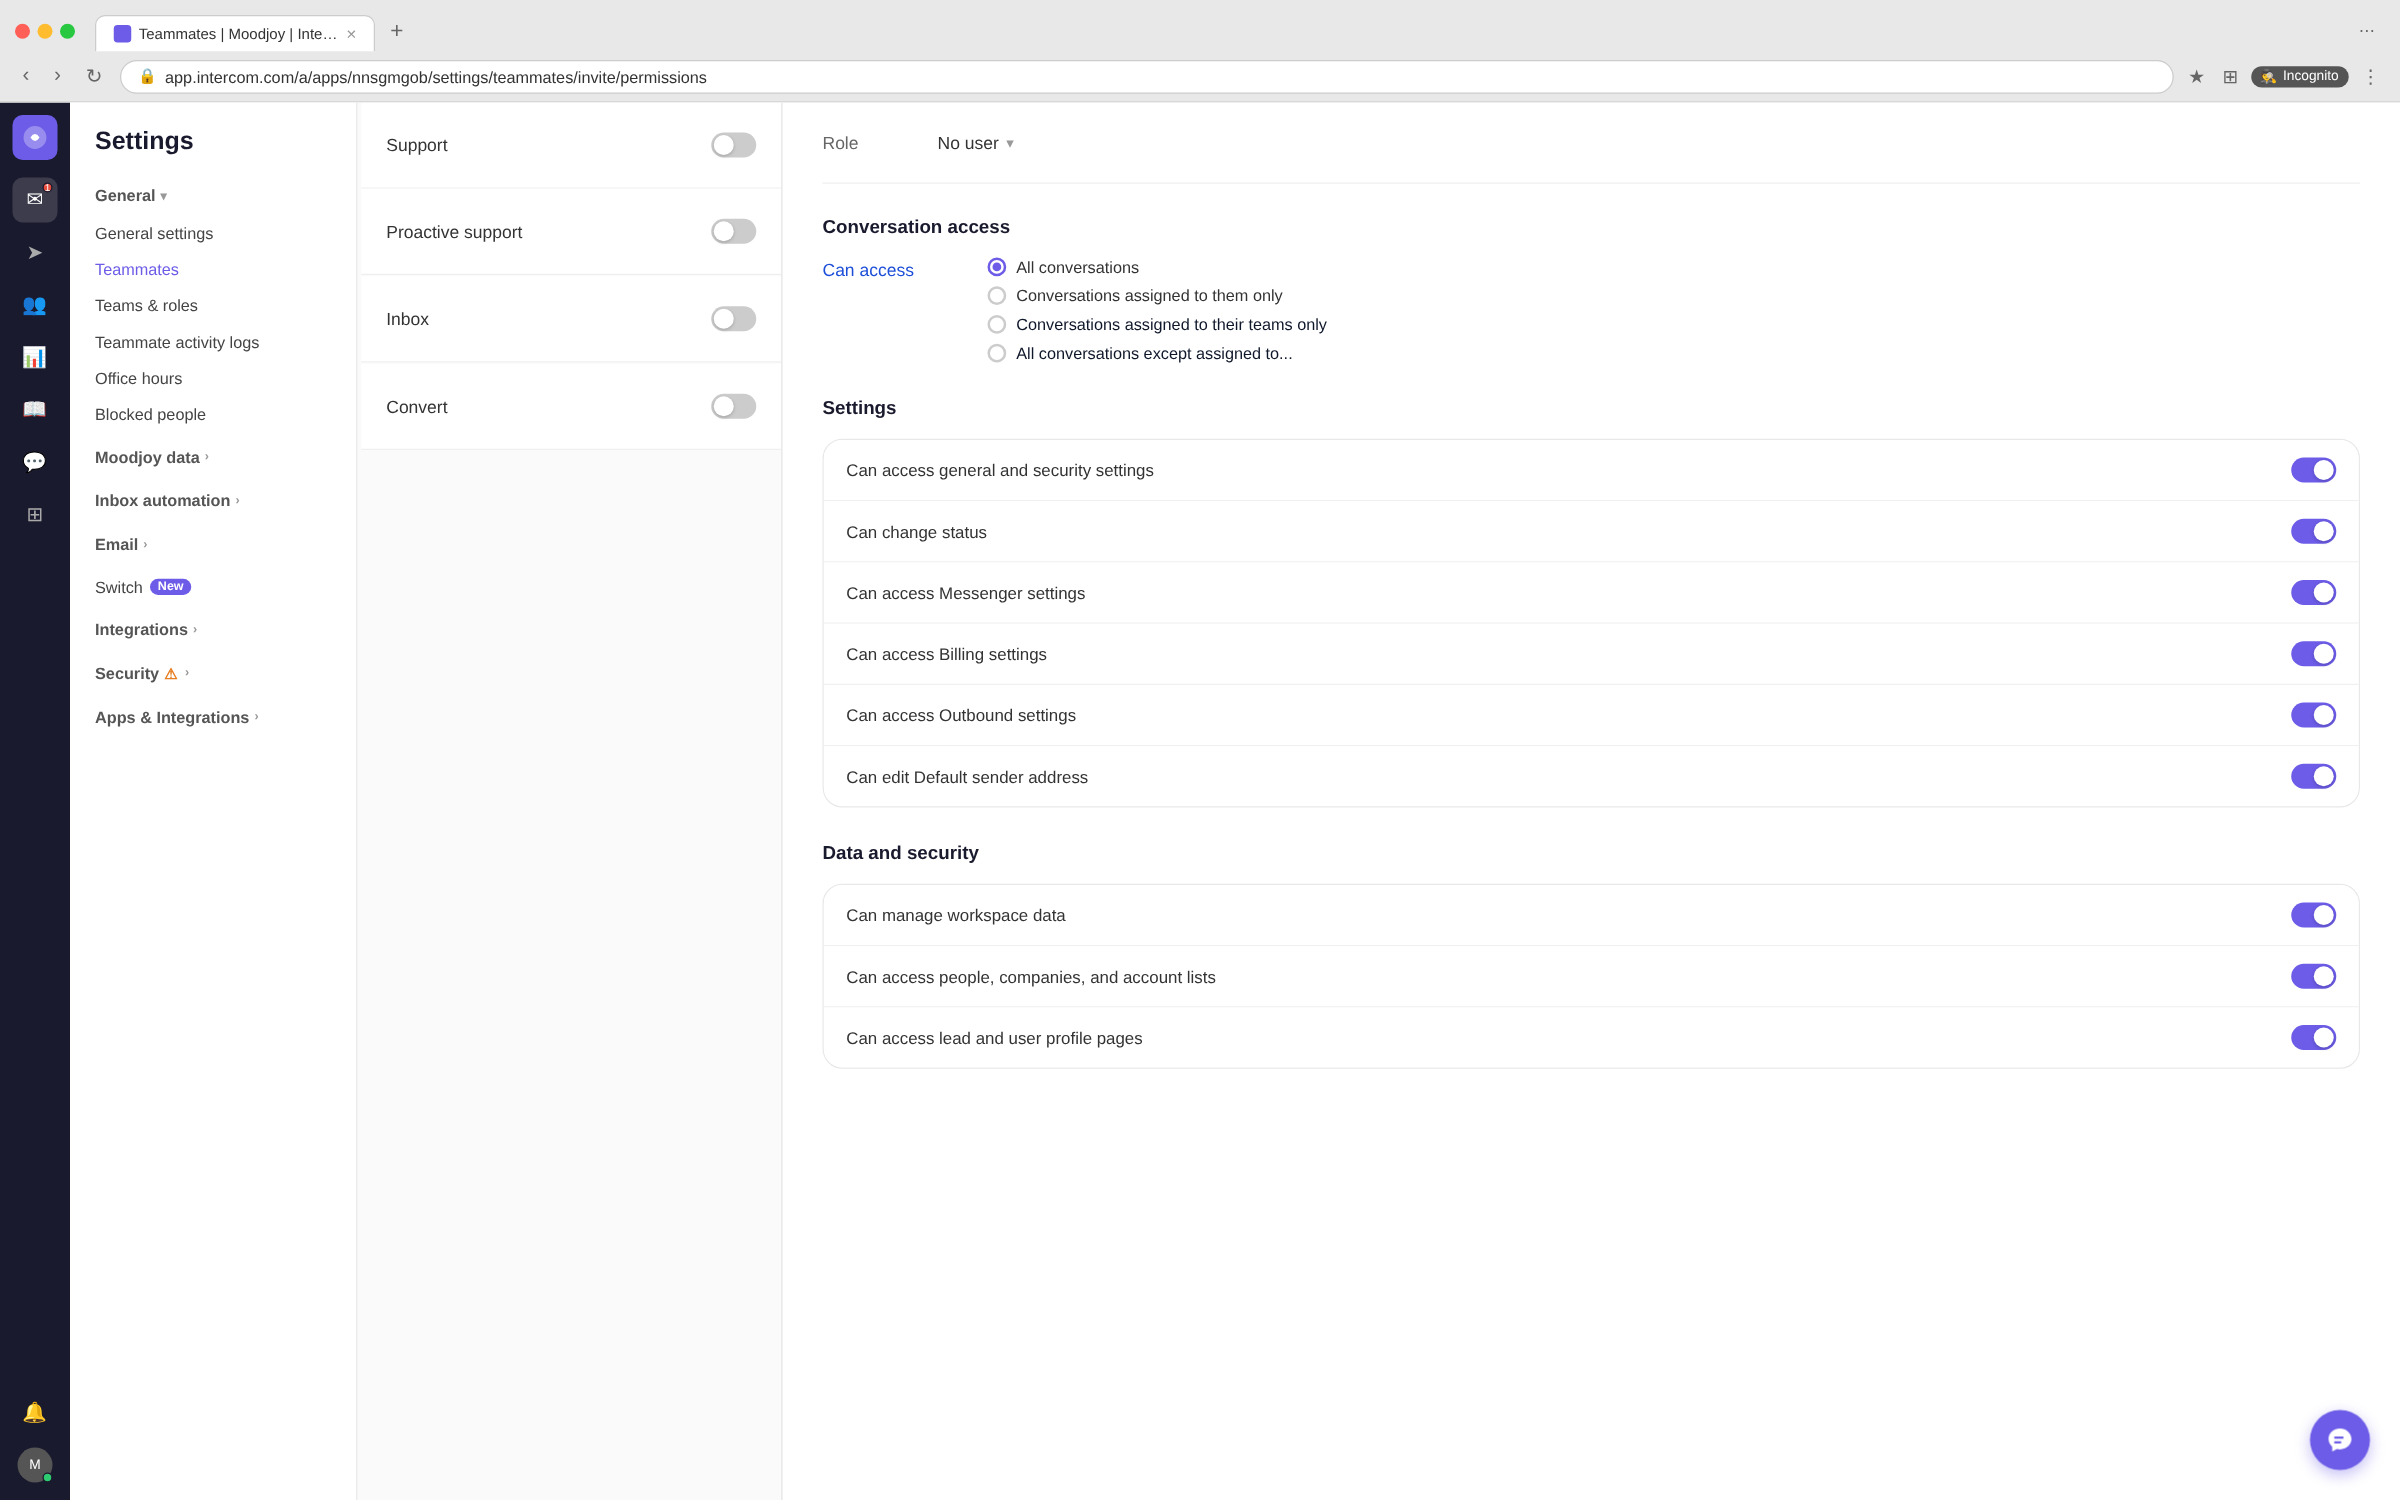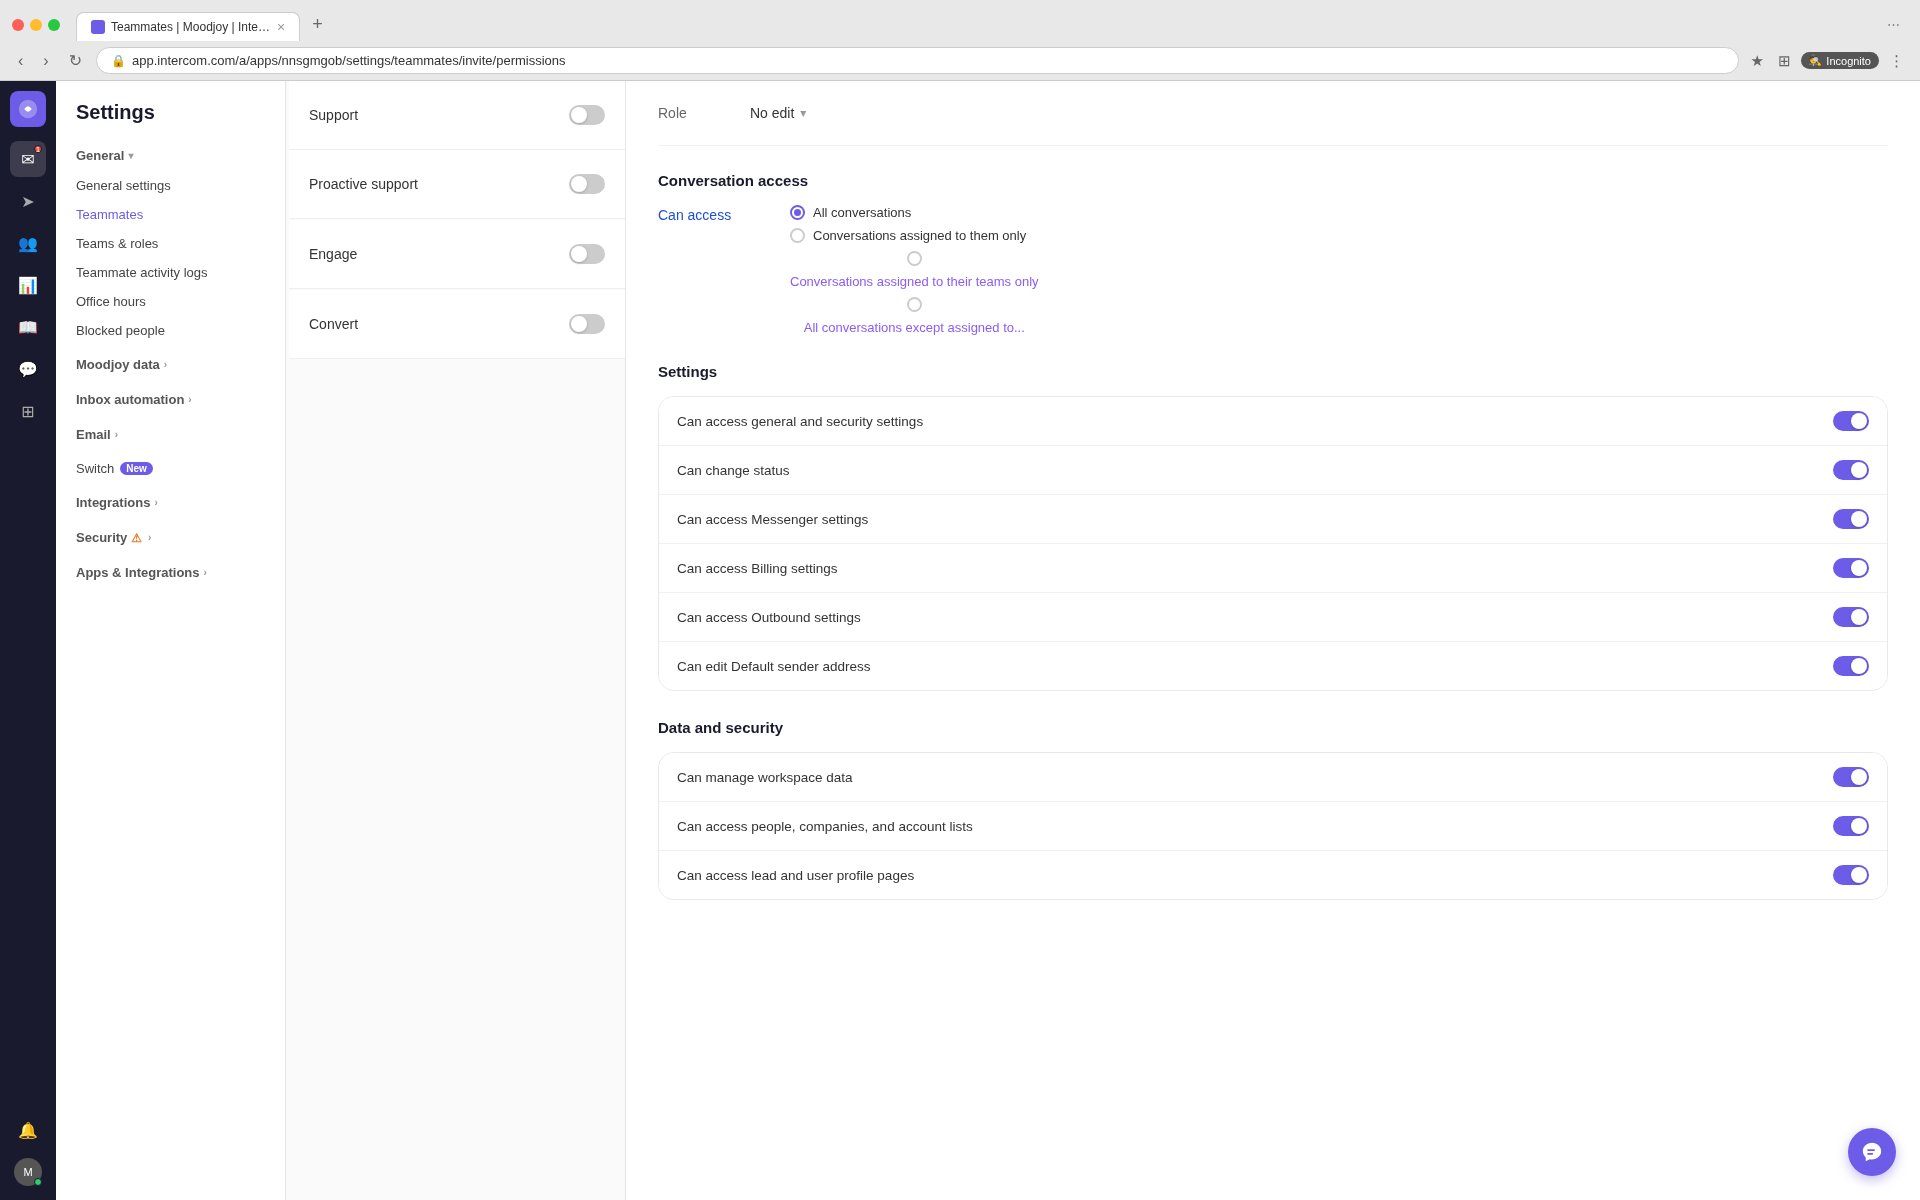--- a/index.html
+++ b/index.html
@@ -85,21 +85,21 @@
     .role-select { display: flex; align-items: center; gap: 6px; font-size: 14px; color: #333; cursor: pointer; }
     .role-select-arrow { color: #999; font-size: 12px; }
 
     
     .section-title { font-size: 15px; font-weight: 600; color: #1a1a2e; margin-bottom: 16px; margin-top: 26px; }
     .conversation-access { margin-bottom: 28px; }
     .access-row { display: flex; gap: 32px; }
     .access-label { font-size: 14px; color: #1d4ed8; min-width: 100px; padding-top: 2px; }
     .radio-options { display: flex; flex-direction: column; gap: 8px; }
     .radio-option { display: flex; align-items: center; gap: 8px; font-size: 13px; color: #333; }
-    .radio-option.disabled { color: #8b5cf6; flex-direction: column; }
+    .radio-option.disabled { color: #0f172a; }
     .radio-circle { width: 15px; height: 15px; border-radius: 50%; border: 2px solid #ccc; flex-shrink: 0; display: flex; align-items: center; justify-content: center; }
     .radio-circle.selected { border-color: #6c5ce7; }
     .radio-inner { width: 7px; height: 7px; border-radius: 50%; background: #6c5ce7; }
 
     
     .settings-section { margin-bottom: 28px; }
     .settings-list { border: 1px solid #e8e8e8; border-radius: 16px; overflow: hidden; }
     .settings-row { display: flex; align-items: center; justify-content: space-between; padding: 14px 18px; border-bottom: 1px solid #f0f0f0; background: white; }
     .settings-row:last-child { border-bottom: none; }
     .settings-row-label { font-size: 13.5px; color: #333; }
@@ -294,21 +294,21 @@
           <div class="permission-item">
             <span class="permission-label">Proactive support</span>
             <div class="toggle">
               <div class="toggle-knob"></div>
             </div>
           </div>
         </div>
 
         <div class="permission-section">
           <div class="permission-item">
-            <span class="permission-label">Engage</span>
+            <span class="permission-label">Inbox</span>
             <div class="toggle">
               <div class="toggle-knob"></div>
             </div>
           </div>
         </div>
 
         <div class="permission-section">
           <div class="permission-item">
             <span class="permission-label">Convert</span>
             <div class="toggle">
@@ -317,21 +317,21 @@
           </div>
         </div>
 
       </div>
 
       <div class="right-panel">
 
         <div class="role-row">
           <span class="role-label-text">Role</span>
           <div class="role-select">
-            <span>No edit</span>
+            <span>No user</span>
             <span class="role-select-arrow">▾</span>
           </div>
         </div>
 
         <div class="conversation-access">
           <div class="section-title">Conversation access</div>
           <div class="access-row">
             <span class="access-label">Can access</span>
             <div class="radio-options">
 

